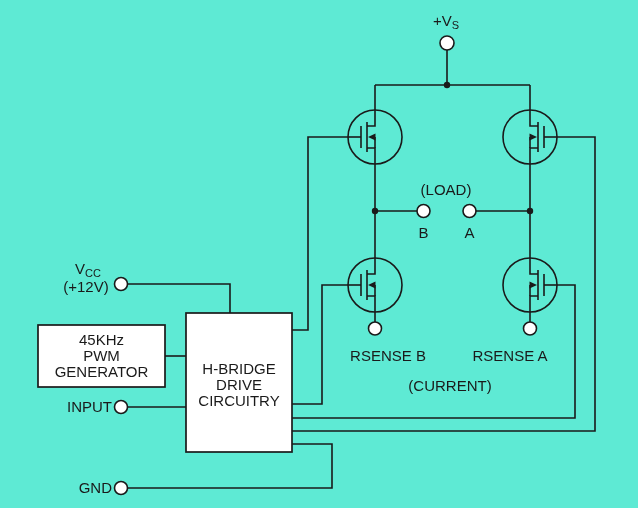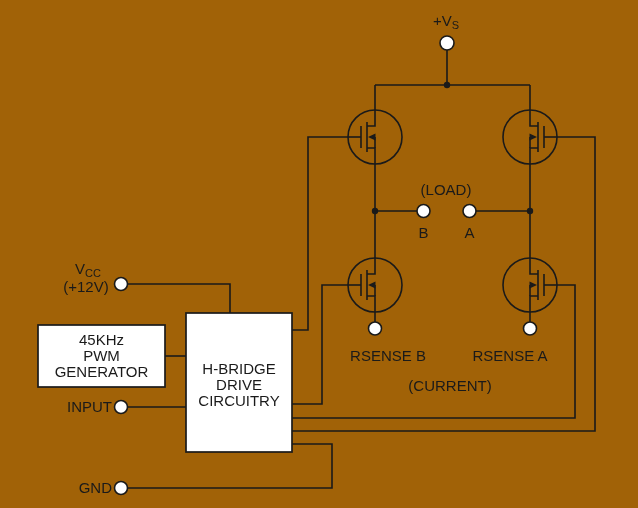--- a/index.html
+++ b/index.html
@@ -4,21 +4,21 @@
 <style>
   html, body {
     margin: 0;
     padding: 0;
     background: #ffffff;
   }
   #canvas {
     position: relative;
     width: 638px;
     height: 508px;
-    background: #a16207;
+    background: #5eead4;
     overflow: hidden;
   }
   svg { display: block; }
   .wire {
     stroke: #1a1a1a;
     stroke-width: 1.6;
     fill: none;
     stroke-linecap: butt;
   }
   .sym {

